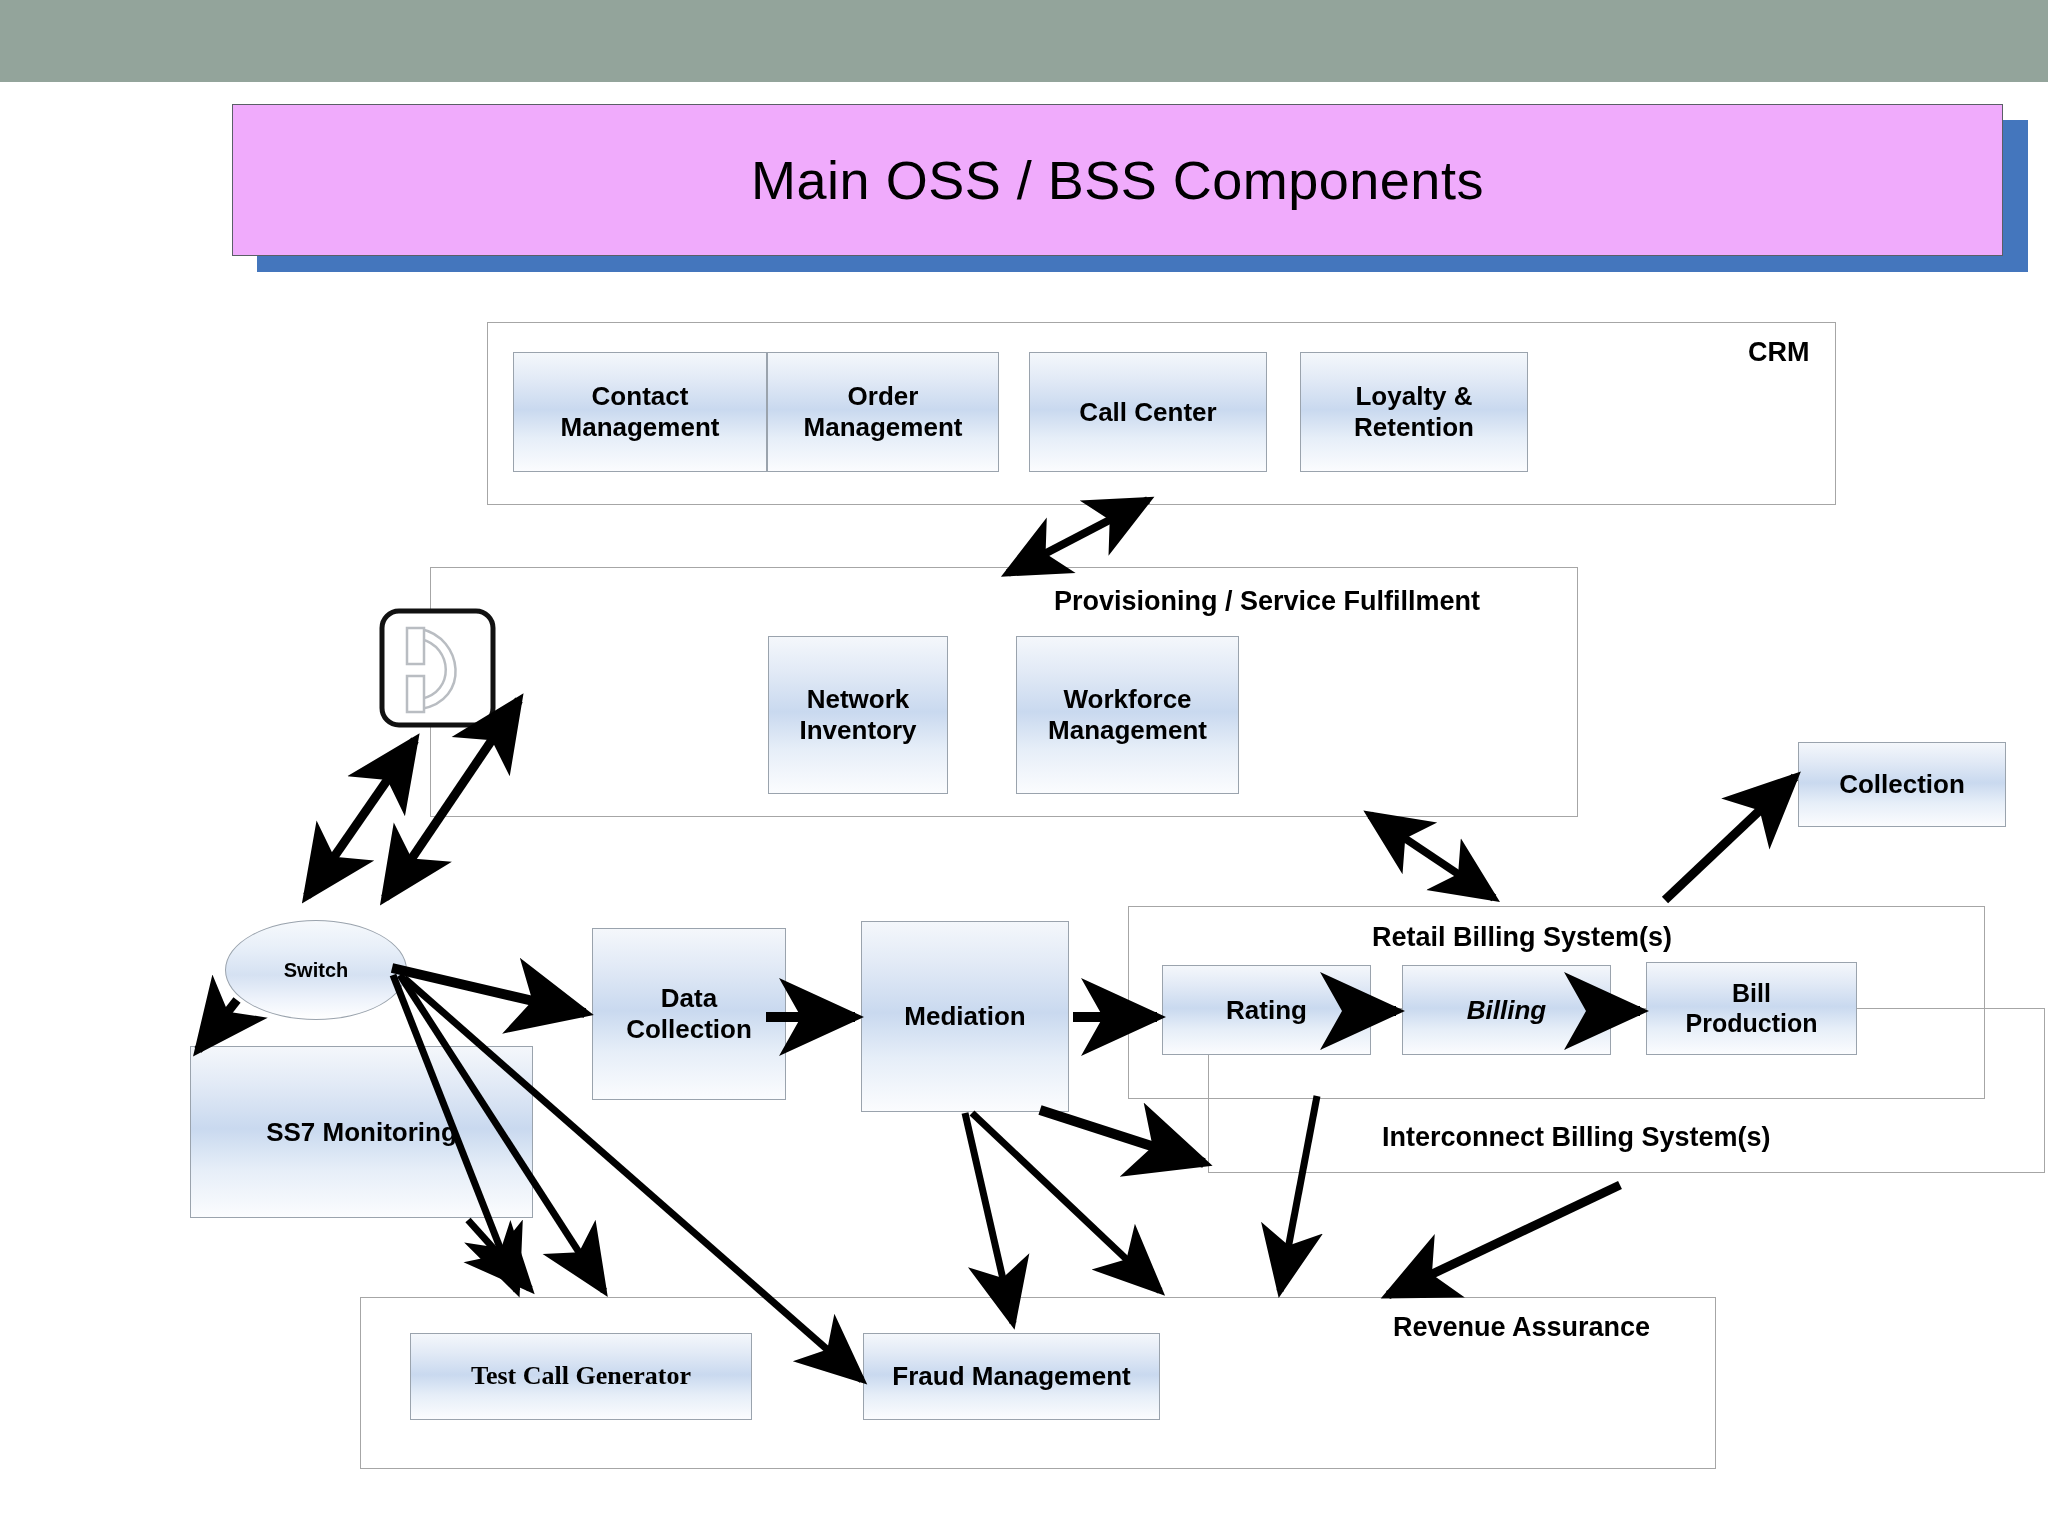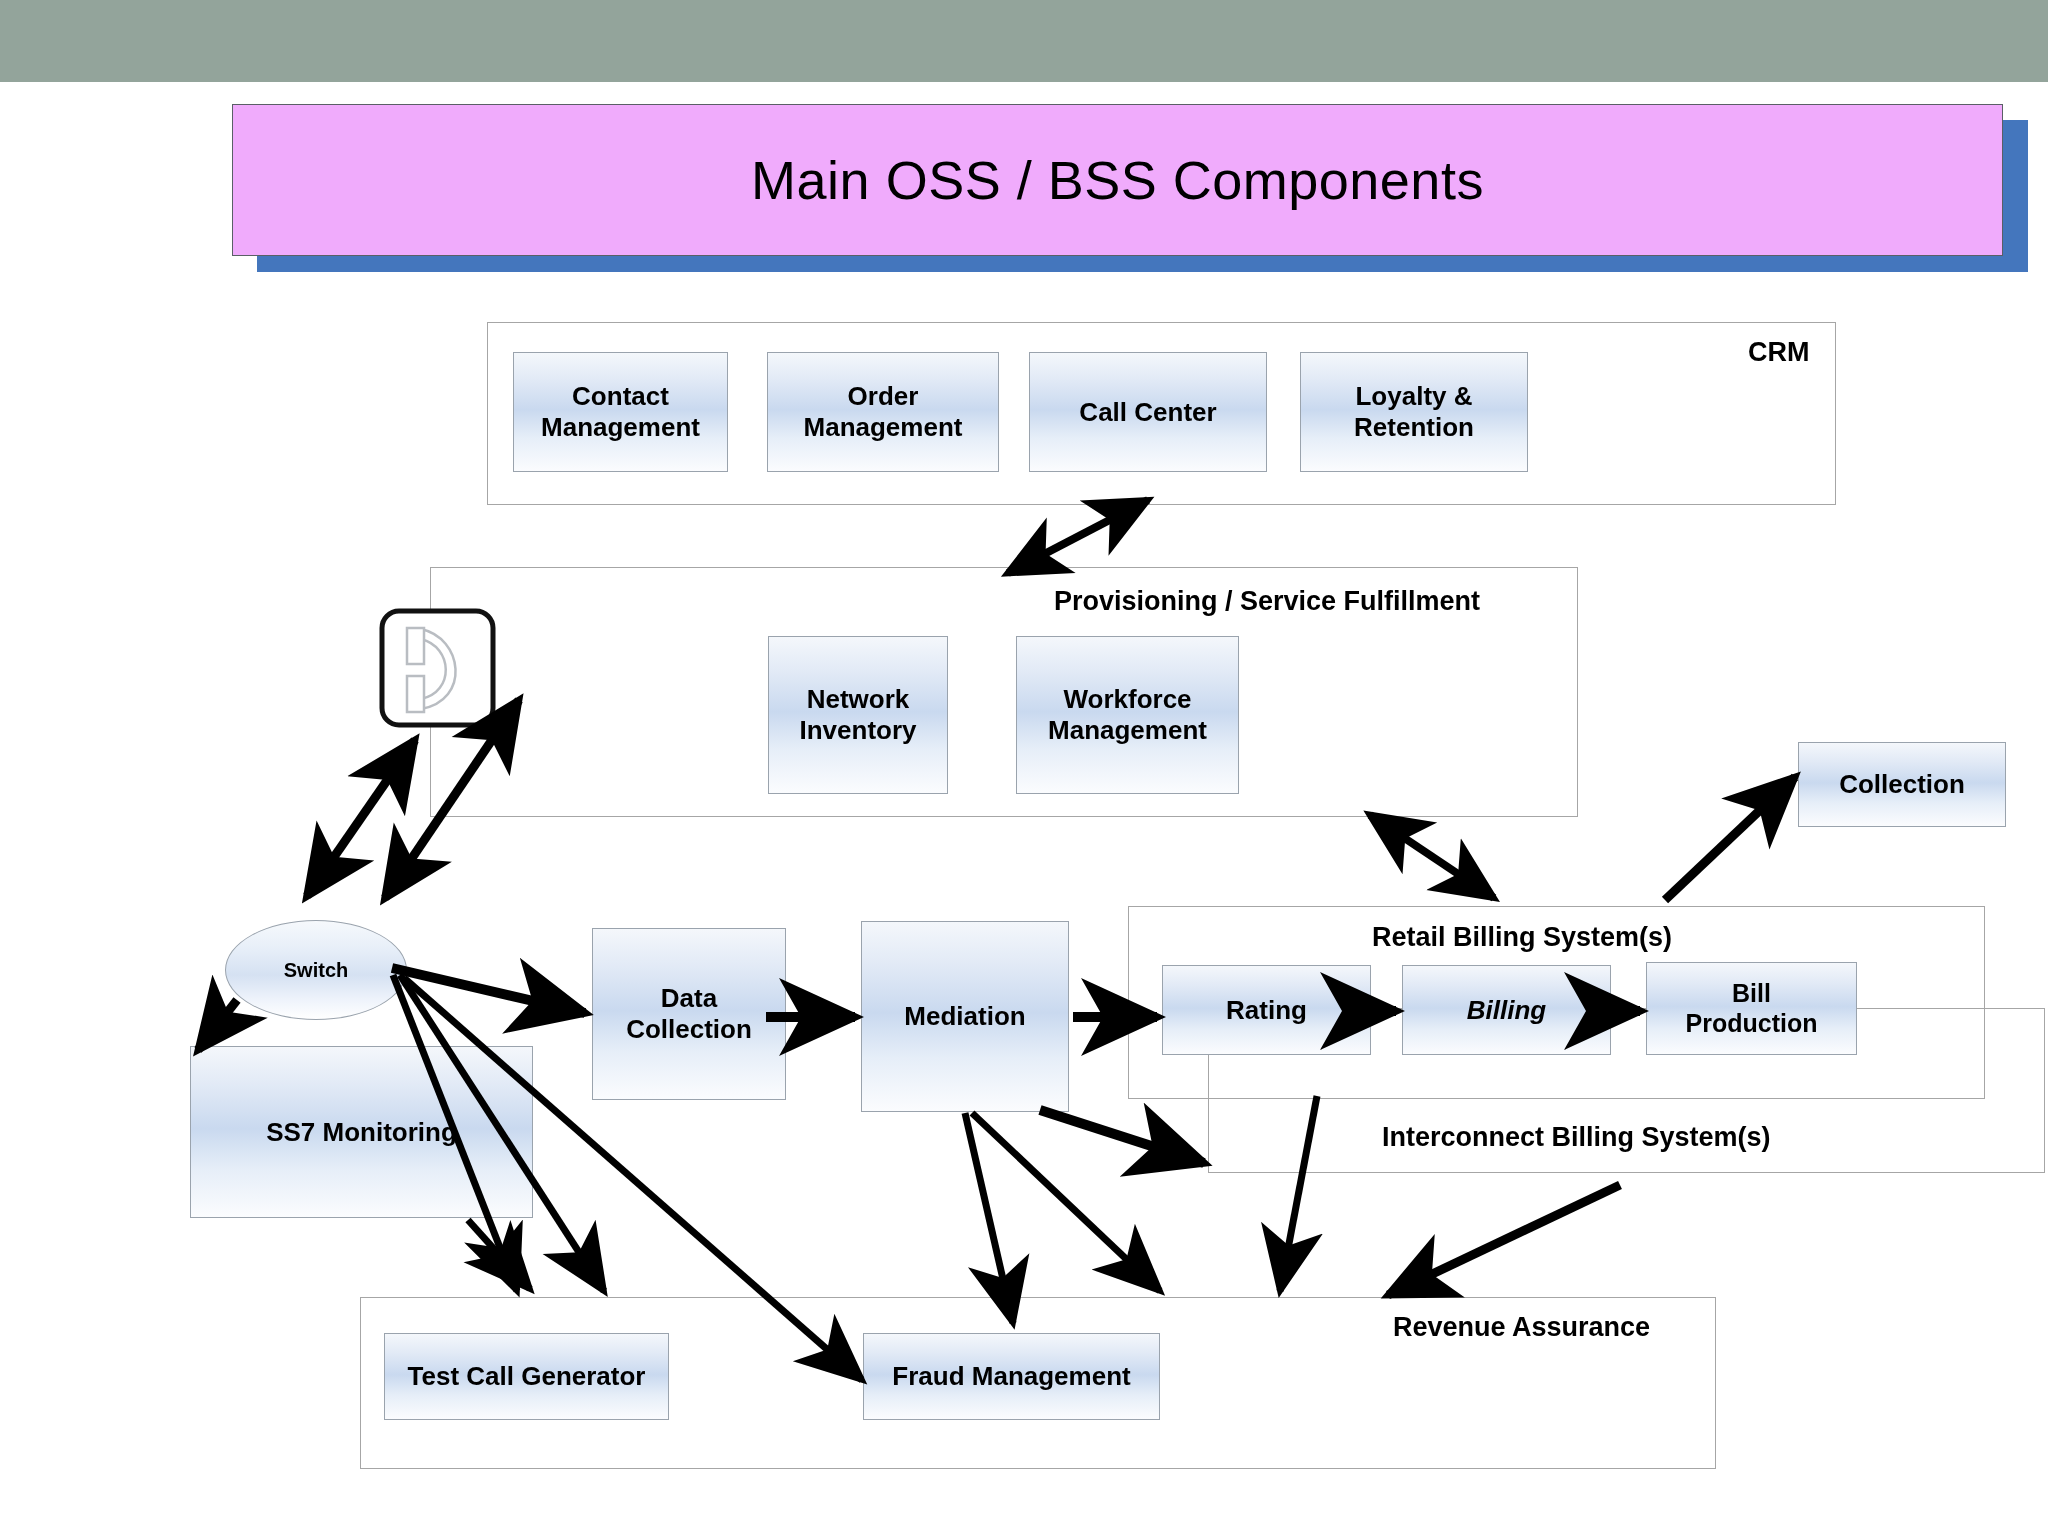--- a/index.html
+++ b/index.html
@@ -145,21 +145,21 @@
 
   <div class="group-box" style="left:1128px; top:906px; width:857px; height:193px;"></div>
   <div class="group-label" style="left:1372px; top:922px;">Retail Billing System(s)</div>
 
   <div class="group-box" style="left:1208px; top:1008px; width:837px; height:165px;"></div>
   <div class="group-label" style="left:1382px; top:1122px;">Interconnect Billing System(s)</div>
 
   <div class="group-box" style="left:360px; top:1297px; width:1356px; height:172px;"></div>
   <div class="group-label" style="left:1393px; top:1312px;">Revenue Assurance</div>
 
-  <div class="node" style="left:513px; top:352px; width:215px; height:120px; white-space:pre-line;">Contact
+  <div class="node" style="left:513px; top:352px; width:254px; height:120px; white-space:pre-line;">Contact
 Management</div>
   <div class="node" style="left:767px; top:352px; width:232px; height:120px; white-space:pre-line;">Order
 Management</div>
   <div class="node" style="left:1029px; top:352px; width:238px; height:120px; white-space:pre-line;">Call Center</div>
   <div class="node" style="left:1300px; top:352px; width:228px; height:120px; white-space:pre-line;">Loyalty &amp;
 Retention</div>
 
   <div class="node" style="left:768px; top:636px; width:180px; height:158px; white-space:pre-line;">Network
 Inventory</div>
   <div class="node" style="left:1016px; top:636px; width:223px; height:158px; white-space:pre-line;">Workforce
@@ -182,21 +182,21 @@
 Collection</div>
   <div class="node" style="left:861px; top:921px; width:208px; height:191px; white-space:pre-line;">Mediation</div>
 
   <div class="node" style="left:1162px; top:965px; width:209px; height:90px; white-space:pre-line;">Rating</div>
   <div class="node" style="left:1402px; top:965px; width:209px; height:90px; white-space:pre-line;font-style:italic;">Billing</div>
   <div class="node small" style="left:1646px; top:962px; width:211px; height:93px; white-space:pre-line;">Bill
 Production</div>
 
   <div class="node" style="left:1798px; top:742px; width:208px; height:85px;">Collection</div>
 
-  <div class="node" style="left:384px; top:1333px; width:285px; height:87px;">Test Call Generator</div>
+  <div class="node" style="left:410px; top:1333px; width:342px; height:87px;font-family:Liberation Serif, serif;">Test Call Generator</div>
   <div class="node" style="left:863px; top:1333px; width:297px; height:87px;">Fraud Management</div>
 
   <svg id="arrows" viewBox="0 0 2048 1536" xmlns="http://www.w3.org/2000/svg">
     <defs>
       <marker id="ah" markerWidth="9" markerHeight="9" refX="7.6" refY="4.5" orient="auto" markerUnits="strokeWidth">
         <path d="M0,0.6 L8.5,4.5 L0,8.4 L2.2,4.5 Z" fill="#000000"></path>
       </marker>
       <marker id="ah-back" markerWidth="9" markerHeight="9" refX="1.0" refY="4.5" orient="auto" markerUnits="strokeWidth">
         <path d="M8.5,0.6 L0,4.5 L8.5,8.4 L6.3,4.5 Z" fill="#000000"></path>
       </marker>

